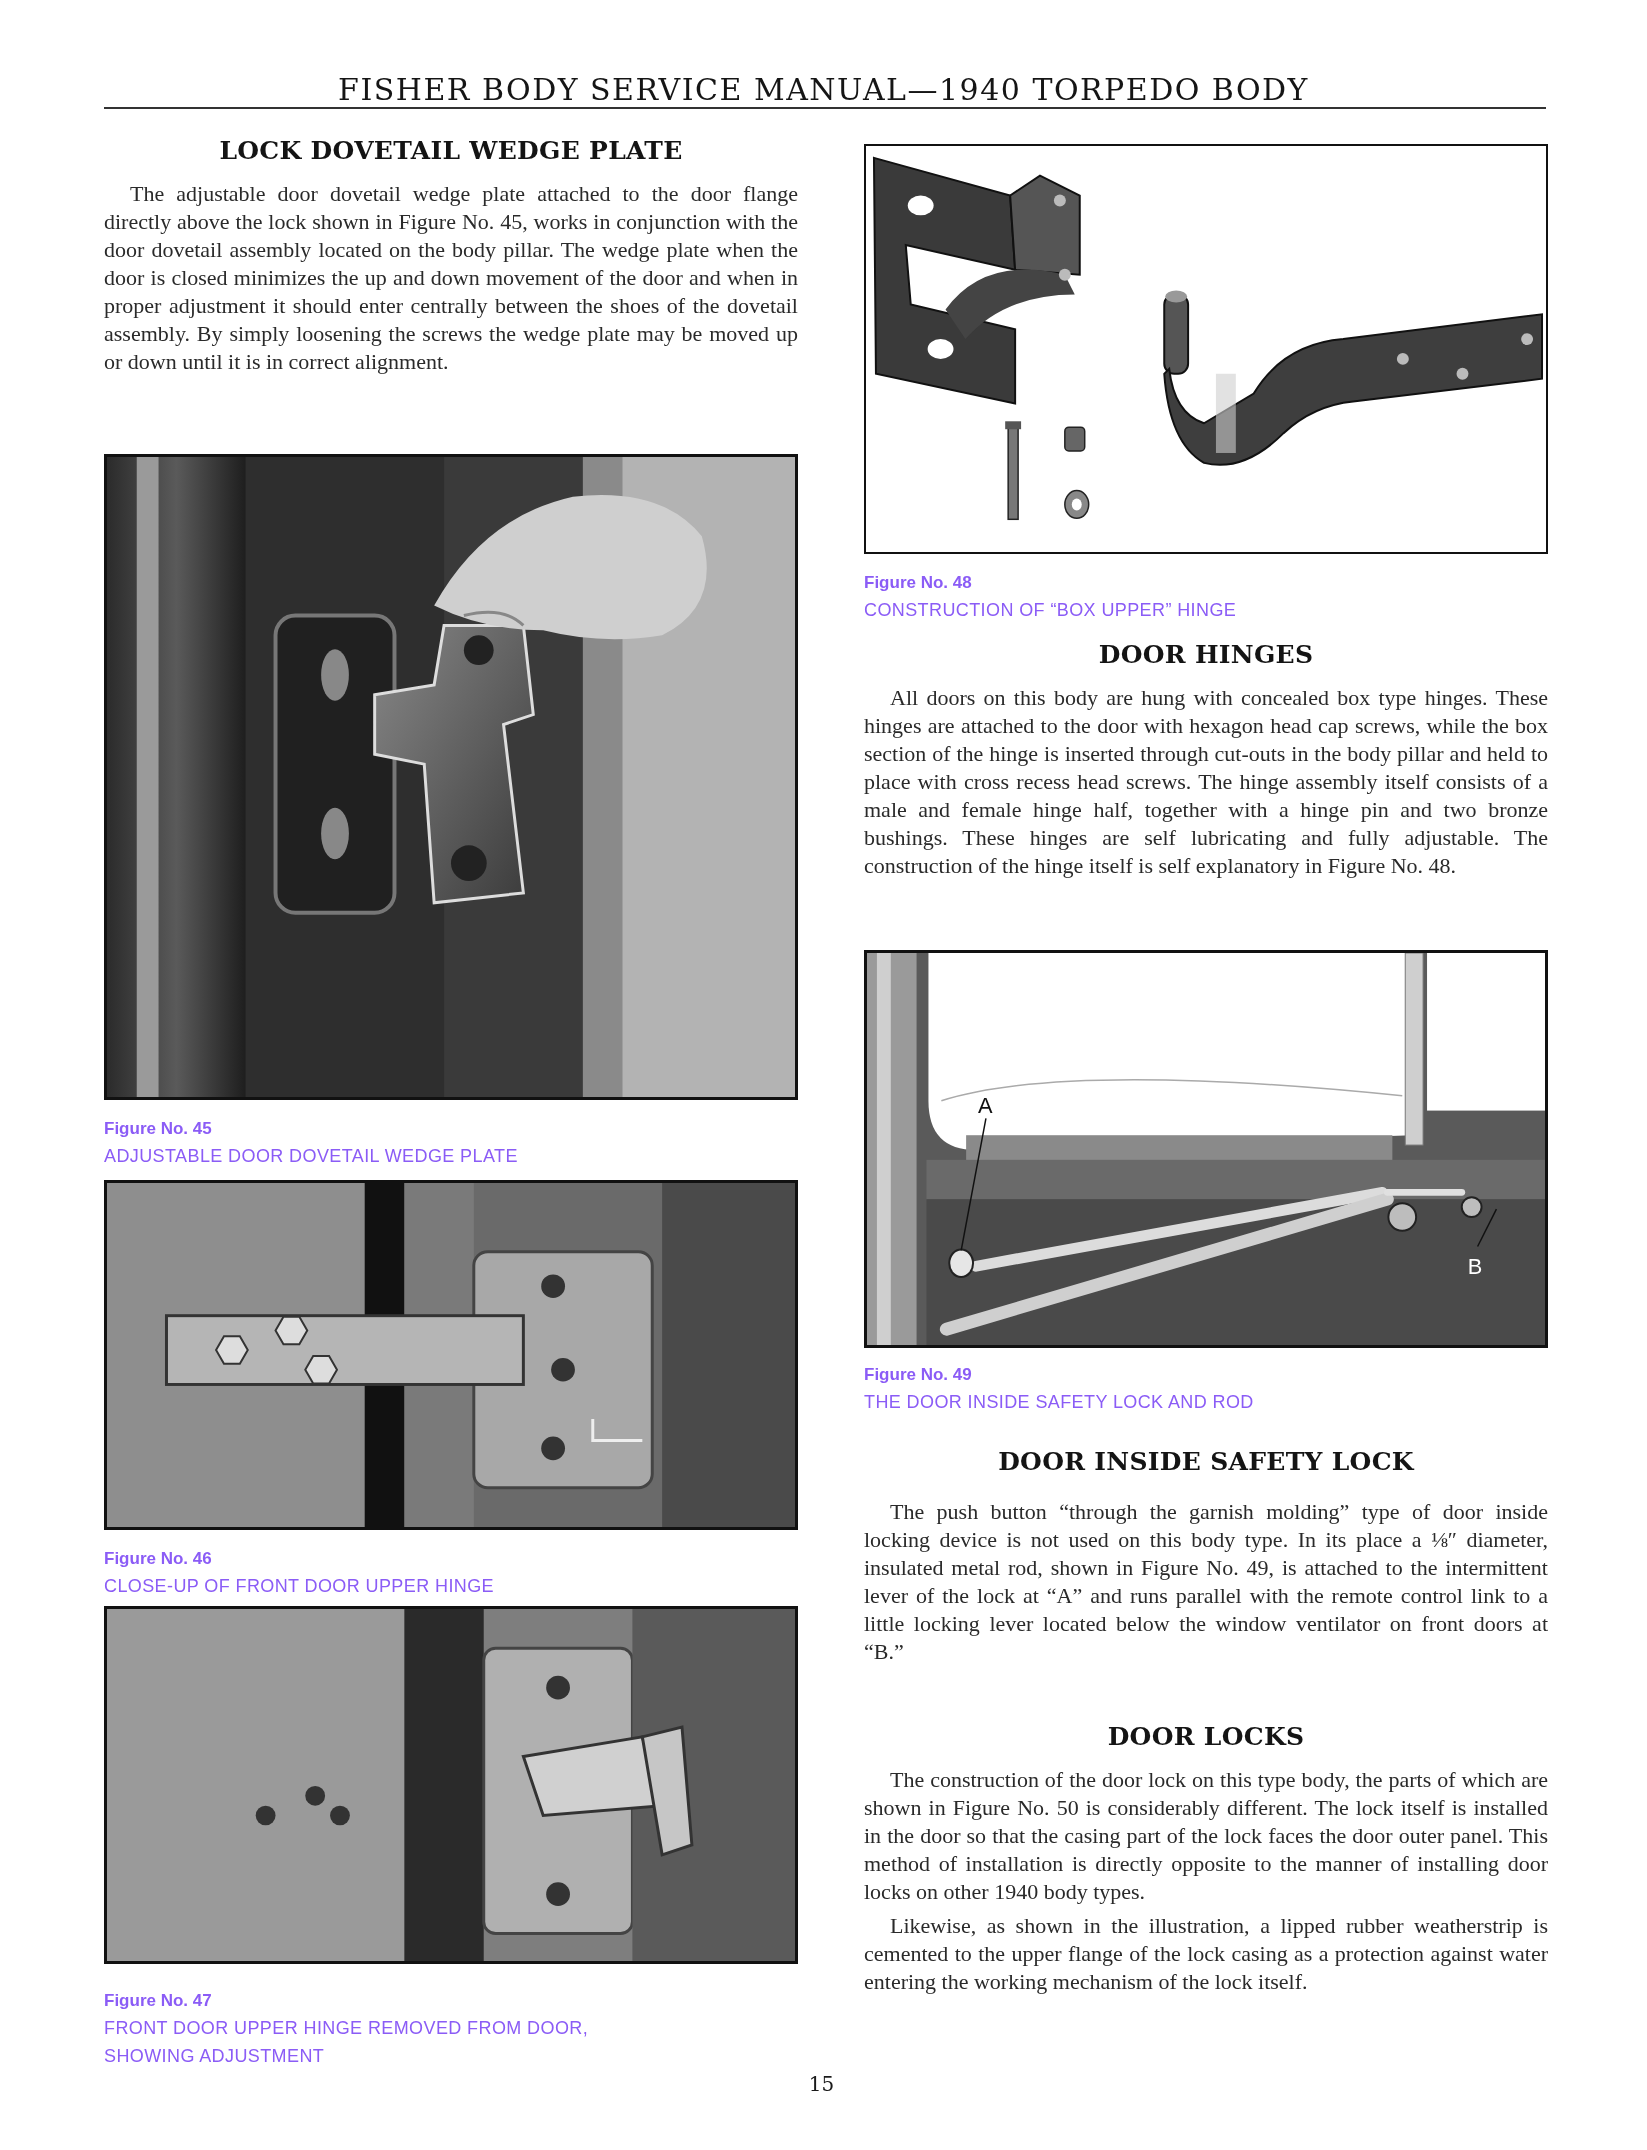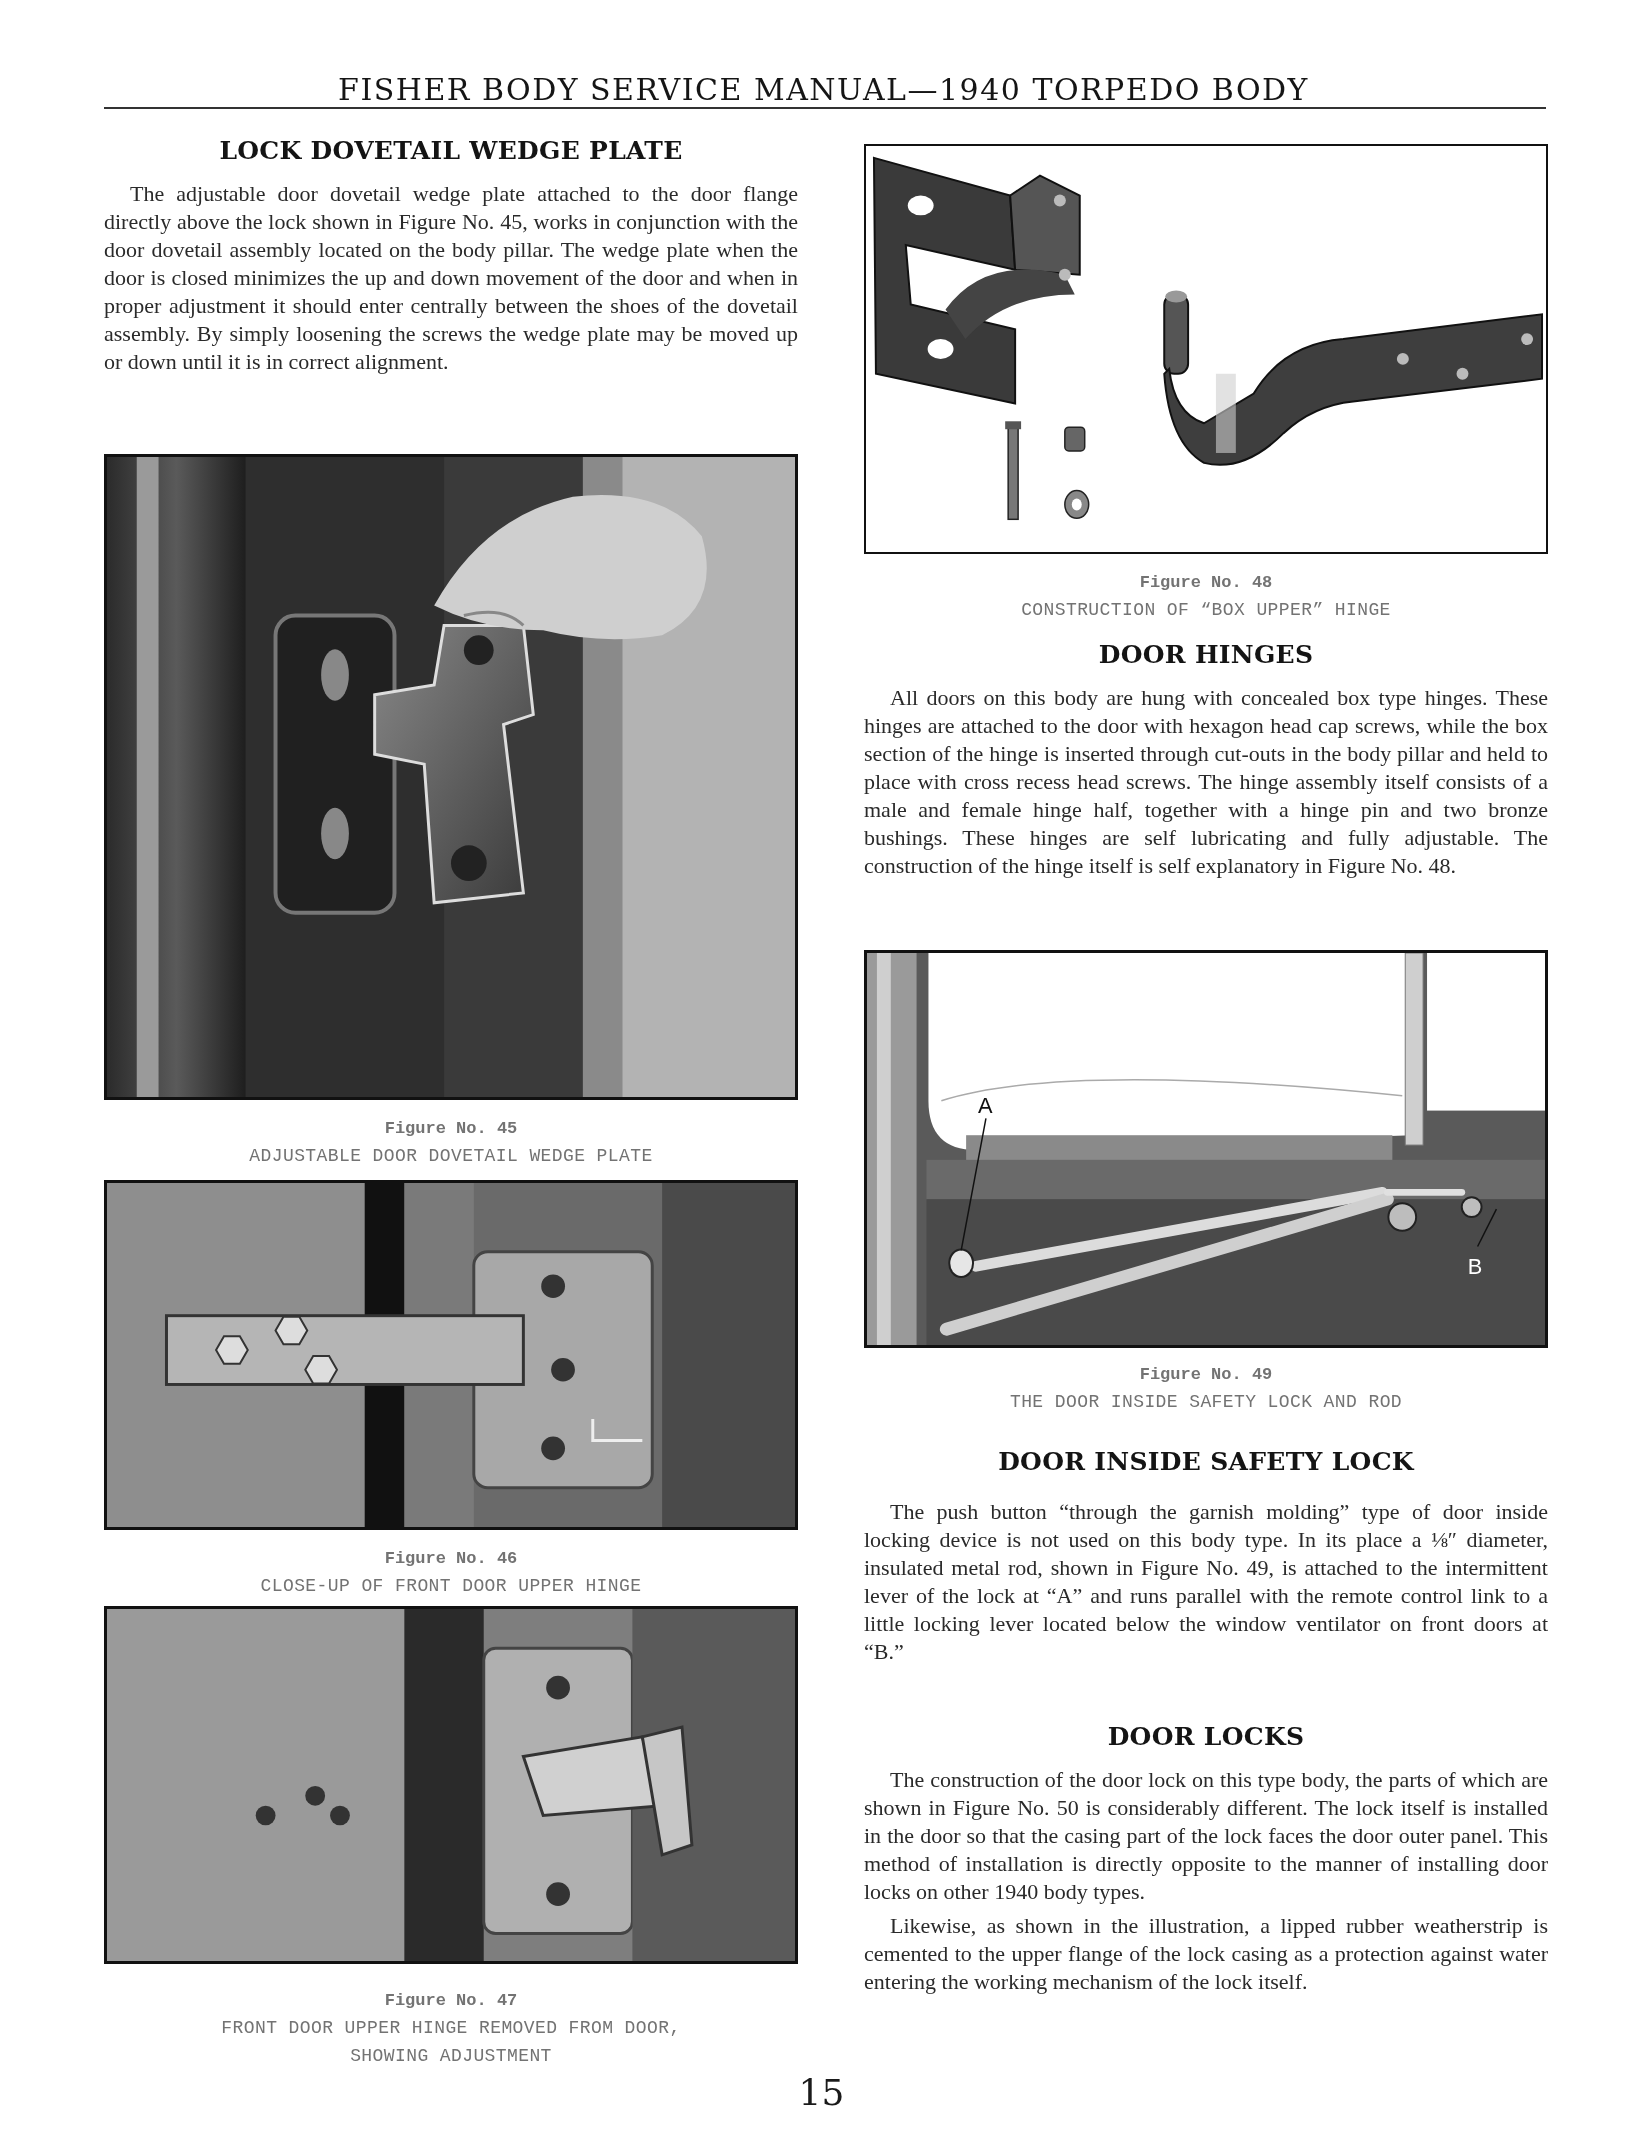--- a/index.html
+++ b/index.html
@@ -18,31 +18,31 @@
     font-family: "DejaVu Serif", serif; font-weight: bold; font-size: 25px;
     text-align: center; color: #141414; letter-spacing: 0.3px;
   }
   .body-text {
     font-family: "Liberation Serif", serif; font-size: 22px; line-height: 28px;
     text-align: justify; color: #2a2a2a;
   }
   .body-text p { margin: 0; text-indent: 26px; }
   .body-text p + p { margin-top: 6px; }
   .caption {
-    font-family: Liberation Mono, monospace; text-align: center; color: #737373;
+    font-family: Liberation Sans, sans-serif; color: #8b5cf6;
   }
   .caption .fig { font-weight: bold; font-size: 17px; line-height: 26px; }
   .caption .title { font-size: 18px; line-height: 28px; letter-spacing: 0.4px; }
   .photo {
     border: 3px solid #111; box-sizing: border-box; overflow: hidden;
   }
   .photo svg { width: 100%; height: 100%; display: block; }
   .page-number {
     left: 0; width: 1643px; top: 2072px; text-align: center;
-    font-family: "DejaVu Serif", serif; font-size: 36px; color: #1a1a1a;
+    font-family: "DejaVu Serif", serif; font-size: 20px; color: #1a1a1a;
   }
 </style>
 </head>
 <body>
 
 <div class="abs running-head">FISHER BODY SERVICE MANUAL—1940 TORPEDO BODY</div>
 <div class="abs rule"></div>
 
 <div class="abs section-heading" style="left:104px;width:694px;top:136px;">LOCK DOVETAIL WEDGE PLATE</div>
 <div class="abs body-text" style="left:104px;width:694px;top:180px;">

